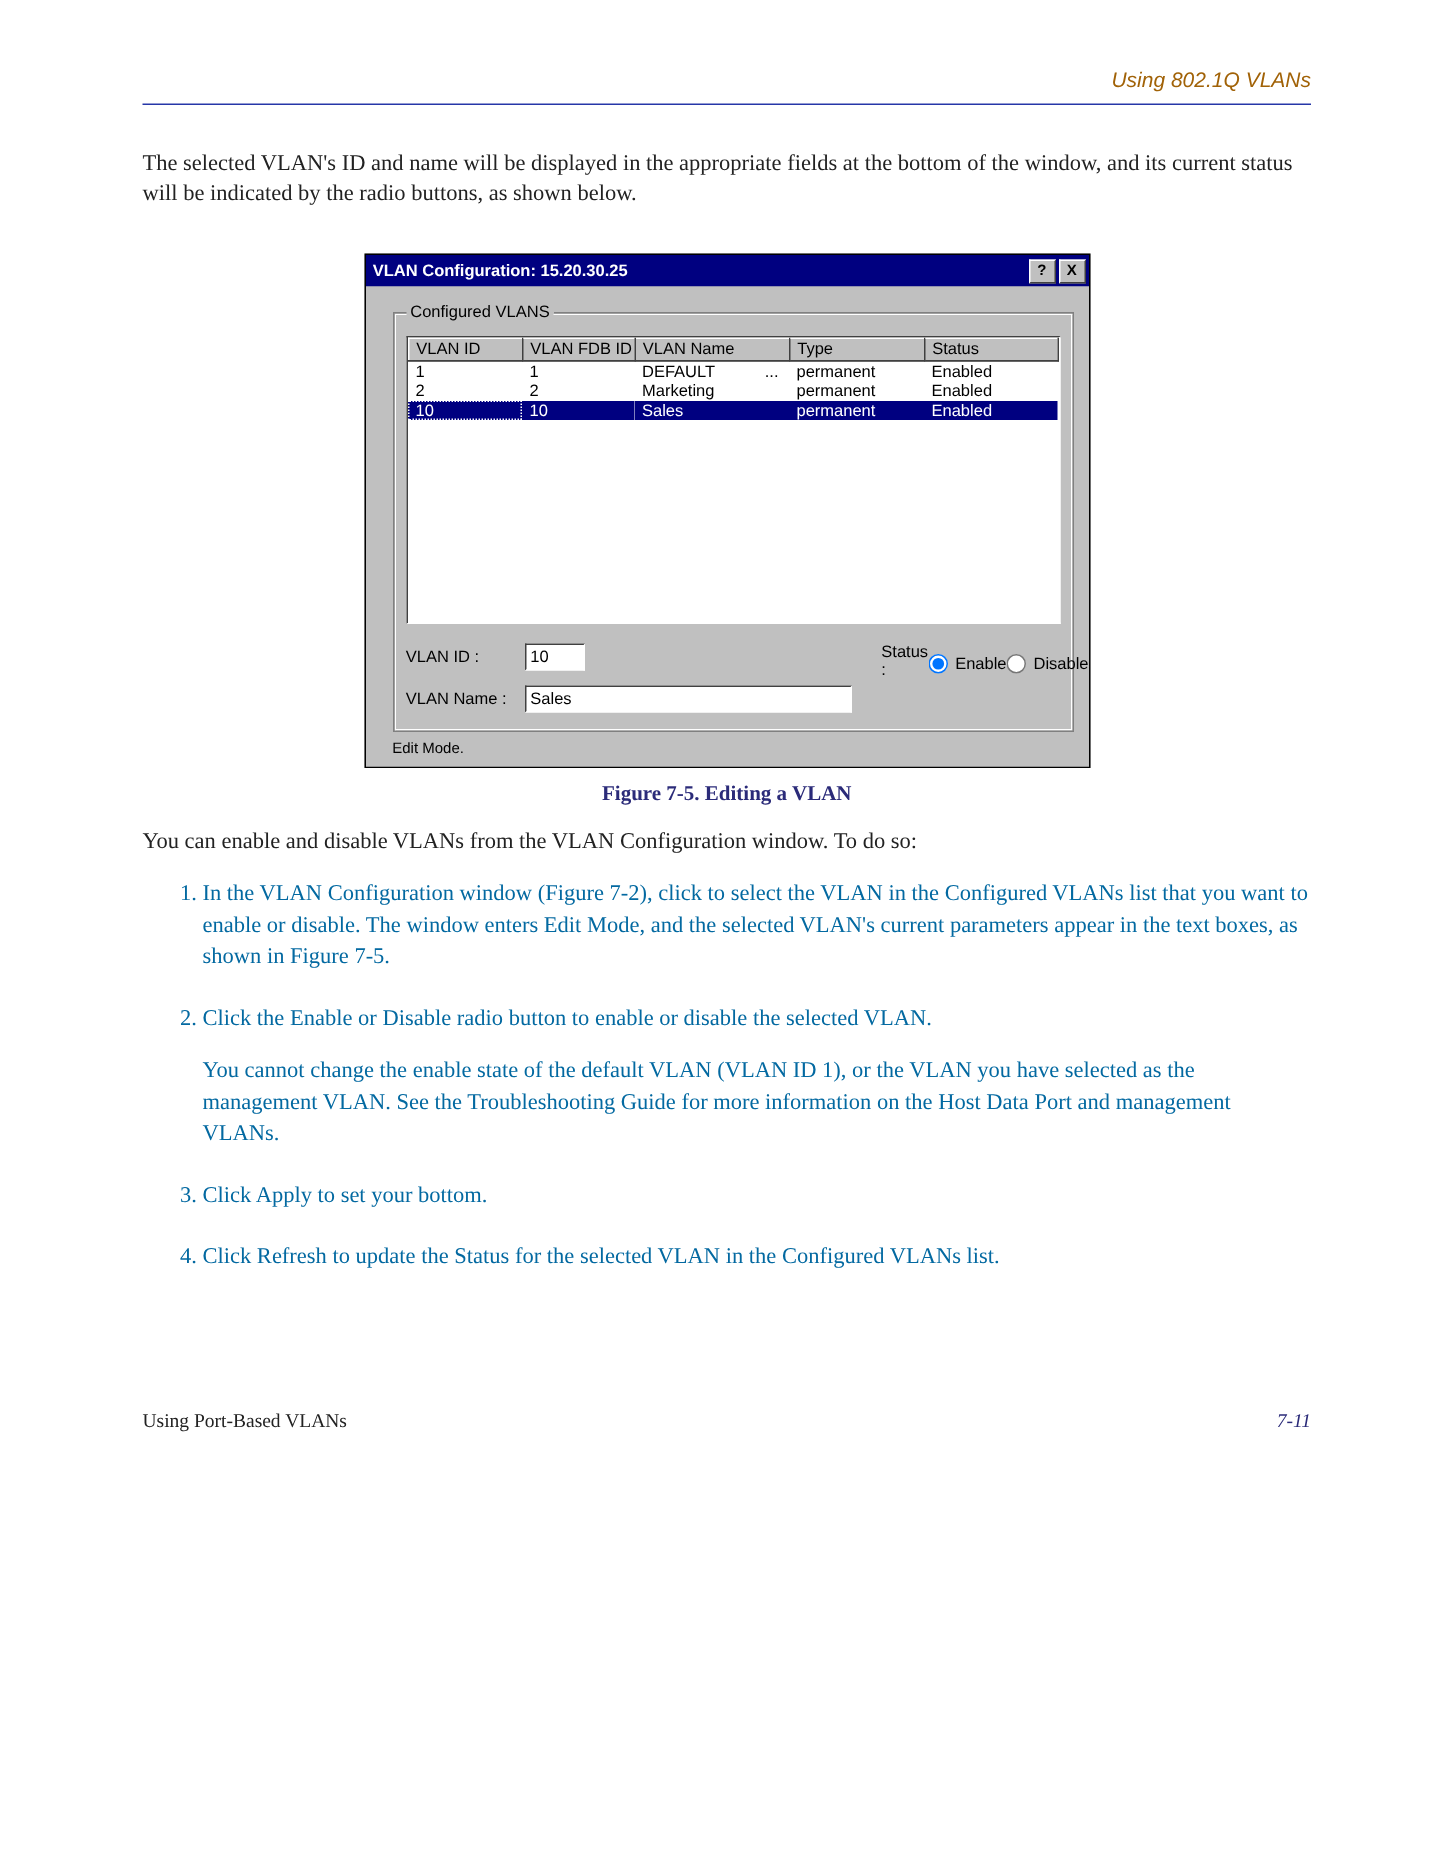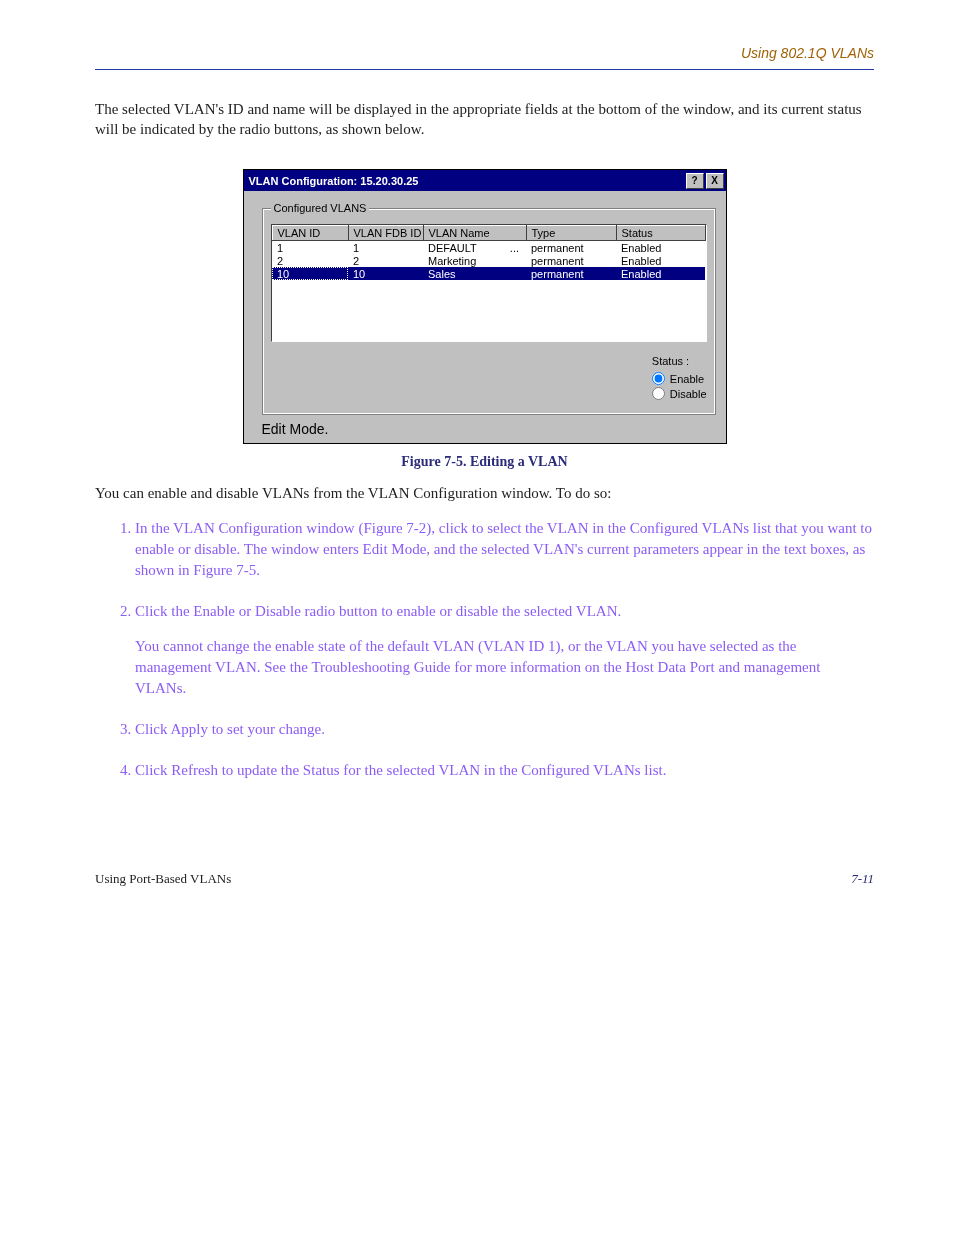--- a/index.html
+++ b/index.html
@@ -93,21 +93,21 @@
     background: #c0c0c0;
     color: #000;
   }
   .listview {
     background: #fff;
     border-top: 1px solid #404040;
     border-left: 1px solid #404040;
     border-right: 1px solid #fff;
     border-bottom: 1px solid #fff;
     width: 100%;
-    height: 118px;
+    height: 192px;
     box-sizing: border-box;
     overflow: hidden;
   }
   .lv-table {
     width: 100%;
     border-collapse: collapse;
     table-layout: fixed;
   }
   .lv-table col.c1 { width: 76px; }
   .lv-table col.c2 { width: 75px; }
@@ -166,21 +166,21 @@
     border-bottom: 1px solid #fff;
     background: #fff;
     padding: 1px 3px;
     box-sizing: border-box;
     height: 18px;
   }
   .status-group {
     margin-left: auto;
     padding-left: 20px;
     display: flex;
-    flex-direction: column;
+    flex-direction: row;
     font-size: 11px;
   }
   .status-group .s-label {
     margin-bottom: 5px;
   }
   .radio {
     display: flex;
     align-items: center;
     margin-bottom: 2px;
   }
@@ -200,42 +200,42 @@
     font-size: 11px;
     background: #c0c0c0;
     border-top: 1px solid #fff;
     border-left: 1px solid #fff;
     border-right: 1px solid #404040;
     border-bottom: 1px solid #404040;
     box-shadow: inset -1px -1px 0 #808080;
   }
   .statusbar {
     margin-top: 6px;
-    font-size: 14px;
+    font-size: 10px;
   }
   .figcaption {
     text-align: center;
     font-family: "Times New Roman", Times, serif;
     font-size: 14px;
     font-weight: bold;
     color: #2b2b79;
     margin-top: 10px;
   }
   .h2 {
     font-family: Arial, Helvetica, sans-serif;
     color: #2b2b79;
     font-size: 26px;
     font-weight: bold;
     margin-top: 46px;
     margin-bottom: 16px;
   }
   ol.steps {
     font-family: "Times New Roman", Times, serif;
     font-size: 15px;
-    color: #8b5cf6;
+    color: #0369a1;
     padding-left: 40px;
     margin: 0;
   }
   ol.steps li {
     margin-bottom: 20px;
     line-height: 1.4;
   }
   ol.steps li .sub {
     margin-top: 14px;
   }
@@ -322,20 +322,30 @@
                       <span class="dots" style="float:right"></span>
                     </td>
                     <td class="lv-td">permanent</td>
                     <td class="lv-td">Enabled</td>
                   </tr>
                 </tbody>
             </table>
           </div>
 
           <div class="form-row">
+            <div class="labels-inputs">
+              <div style="margin-bottom:10px;">
+                <span class="label">VLAN ID :</span>
+                <input class="text-input" style="width: 40px;" value="10">
+              </div>
+              <div>
+                <span class="label">VLAN Name :</span>
+                <input class="text-input" style="width: 218px;" value="Sales">
+              </div>
+            </div>
             <div class="status-group">
               <span class="s-label">Status :</span>
               <label class="radio">
                 <input type="radio" name="st" checked="" style="">
                 <span>Enable</span>
               </label>
               <label class="radio">
                 <input type="radio" name="st" style="">
                 <span>Disable</span>
               </label>
@@ -355,21 +365,21 @@
 
 
   <p class="bodytext">You can enable and disable VLANs from the VLAN Configuration window. To do so:</p>
 
   <ol class="steps">
     <li>In the VLAN Configuration window (Figure 7-2), click to select the VLAN in the Configured VLANs list that you want to enable or disable. The window enters Edit Mode, and the selected VLAN's current parameters appear in the text boxes, as shown in Figure 7-5.</li>
     <li>
       <span>Click the Enable or Disable radio button to enable or disable the selected VLAN.</span>
       <div class="sub">You cannot change the enable state of the default VLAN (VLAN ID 1), or the VLAN you have selected as the management VLAN. See the Troubleshooting Guide for more information on the Host Data Port and management VLANs.</div>
     </li>
-    <li>Click Apply to set your change.</li>
+    <li>Click Apply to set your bottom.</li>
     <li>Click Refresh to update the Status for the selected VLAN in the Configured VLANs list.</li>
   </ol>
 
   <div class="footer">
     <span>Using Port-Based VLANs</span>
     <span class="pn">7-11</span>
   </div>
 </div>
 
 </body></html>

